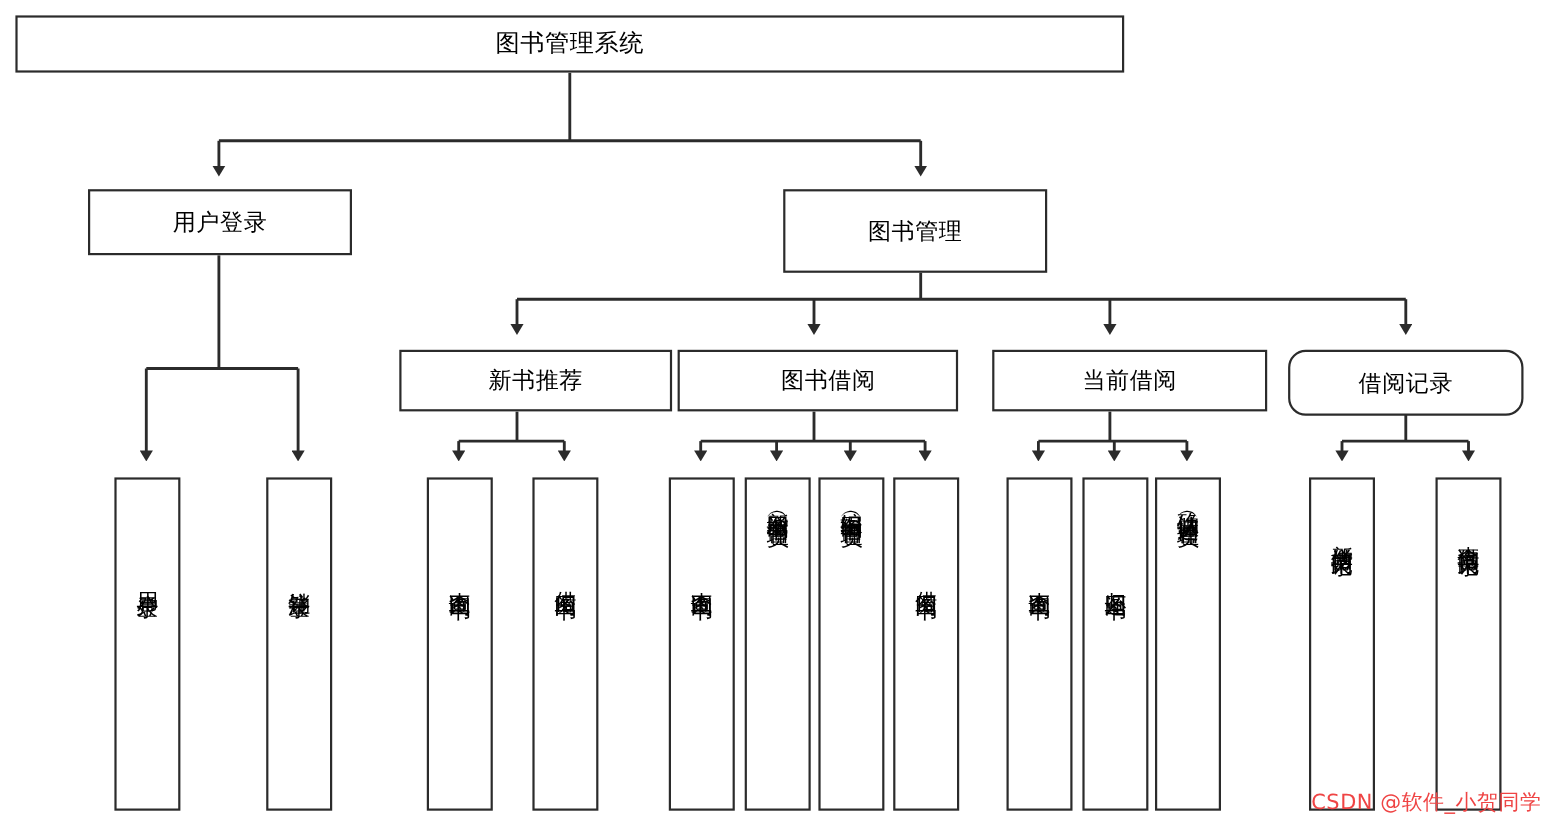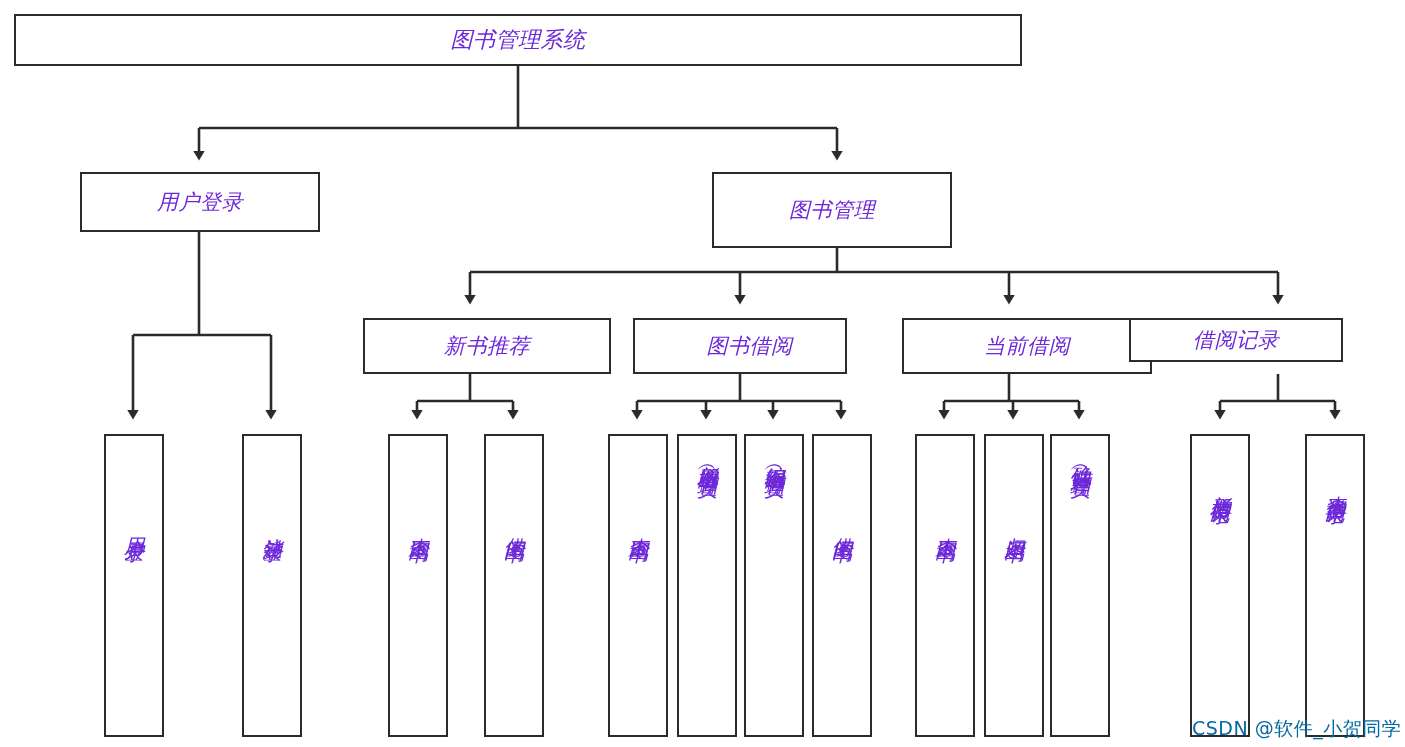--- a/index.html
+++ b/index.html
@@ -28,45 +28,44 @@
   .node {
     position: absolute;
     box-sizing: border-box;
     background: #ffffff;
     border: 2px solid #2b2b2b;
     display: flex;
     align-items: center;
     justify-content: center;
   }
   .node .label {
-    color: #6d28d9;
+    color: #000000;
     font-size: 21px;
     line-height: 1.15;
     letter-spacing: 0.5px;
     white-space: nowrap;
-    font-style: italic;
   }
   .node.vertical {
     align-items: flex-start;
     justify-content: center;
     padding-top: 18px;
   }
   .node.vertical .label {
     writing-mode: vertical-rl;
     text-orientation: upright;
     font-size: 20px;
     line-height: 1.45;
     letter-spacing: 2px;
     white-space: normal;
     text-align: left;
   }
   .node.root .label { font-size: 22px; }
   .watermark {
     position: absolute;
-    color: #0369a1;
+    color: #ef4444;
     font-size: 19px;
     letter-spacing: 0.5px;
     white-space: nowrap;
   }
 </style>
 </head>
 <body>
 
 <div id="canvas">
 
@@ -127,27 +126,27 @@
   <div class="node" style="left:80px; top:172px; width:240px; height:60px;">
     <span class="label">用户登录</span>
   </div>
   <div class="node" style="left:712px; top:172px; width:240px; height:76px;">
     <span class="label">图书管理</span>
   </div>
 
   <div class="node" style="left:363px; top:318px; width:248px; height:56px;">
     <span class="label">新书推荐</span>
   </div>
-  <div class="node" style="left:633px; top:318px; width:214px; height:56px;padding-left:19px;">
+  <div class="node" style="left:616px; top:318px; width:255px; height:56px;padding-left:19px;">
     <span class="label">图书借阅</span>
   </div>
   <div class="node" style="left:902px; top:318px; width:250px; height:56px;">
     <span class="label">当前借阅</span>
   </div>
-  <div class="node" style="left:1129px; top:318px; width:214px; height:44px;">
+  <div class="node" style="left:1171px; top:318px; width:214px; height:60px;border-radius:16px;">
     <span class="label">借阅记录</span>
   </div>
 
   <div class="node vertical" style="left:104px; top:434px; width:60px; height:303px; padding-top:86px;">
     <span class="label">用户登录</span>
   </div>
   <div class="node vertical" style="left:242px; top:434px; width:60px; height:303px; padding-top:86px;">
     <span class="label">注销登录</span>
   </div>
 

